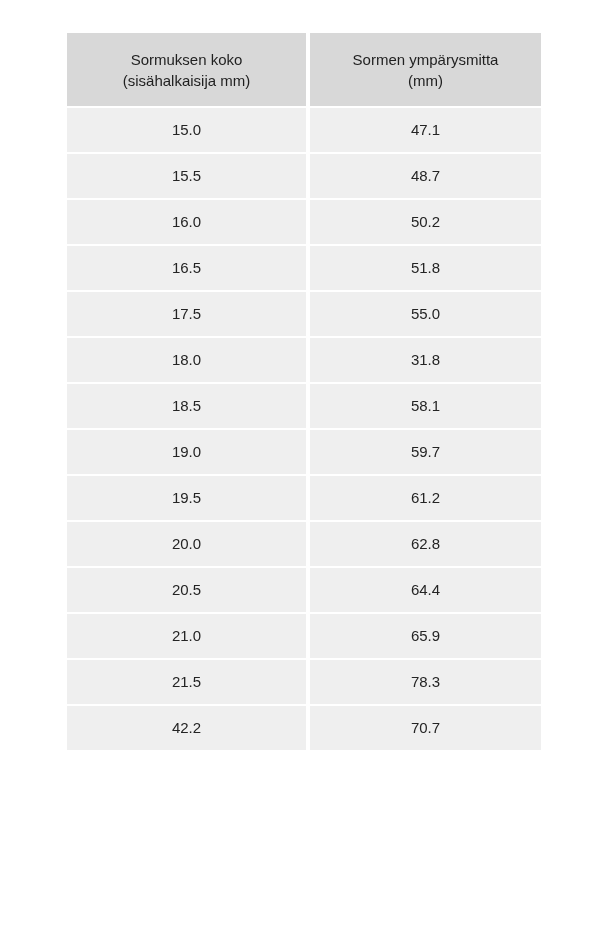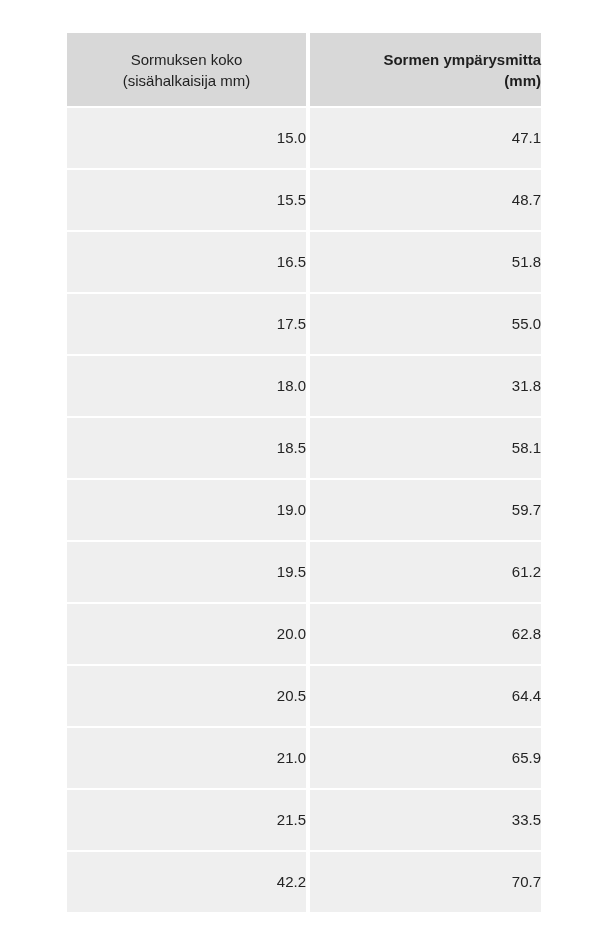--- a/index.html
+++ b/index.html
@@ -43,33 +43,32 @@
     vertical-align: middle;
     text-align: center;
     color: #1f1f1f;
     font-size: 15px;
     line-height: 21px;
     font-weight: 400;
     padding: 0 8px;
     box-sizing: border-box;
   }
   .head-cell.emphasis {
-    font-weight: 700;
-    text-align: right;
+    font-weight: 400;
   }
   .head-line {
     display: block;
     white-space: nowrap;
   }
 
   .data-cell {
     background: #efefef;
-    height: 60px;
+    height: 44px;
     vertical-align: middle;
-    text-align: right;
+    text-align: center;
     color: #242424;
     font-size: 15px;
     line-height: 20px;
     font-weight: 400;
   }
 </style>
 </head>
 <body>
 
 <div class="page">
@@ -91,20 +90,24 @@
       </tr>
     </thead>
     <tbody>
       <tr>
         <td class="data-cell">15.0</td>
         <td class="data-cell">47.1</td>
       </tr>
       <tr>
         <td class="data-cell">15.5</td>
         <td class="data-cell">48.7</td>
+      </tr>
+      <tr>
+        <td class="data-cell">16.0</td>
+        <td class="data-cell">50.2</td>
       </tr>
       <tr>
         <td class="data-cell">16.5</td>
         <td class="data-cell">51.8</td>
       </tr>
       <tr>
         <td class="data-cell">17.5</td>
         <td class="data-cell">55.0</td>
       </tr>
       <tr>
@@ -130,21 +133,21 @@
       <tr>
         <td class="data-cell">20.5</td>
         <td class="data-cell">64.4</td>
       </tr>
       <tr>
         <td class="data-cell">21.0</td>
         <td class="data-cell">65.9</td>
       </tr>
       <tr>
         <td class="data-cell">21.5</td>
-        <td class="data-cell">33.5</td>
+        <td class="data-cell">78.3</td>
       </tr>
       <tr>
         <td class="data-cell">42.2</td>
         <td class="data-cell">70.7</td>
       </tr>
     </tbody>
   </table>
 </div>
 
 </body></html>

